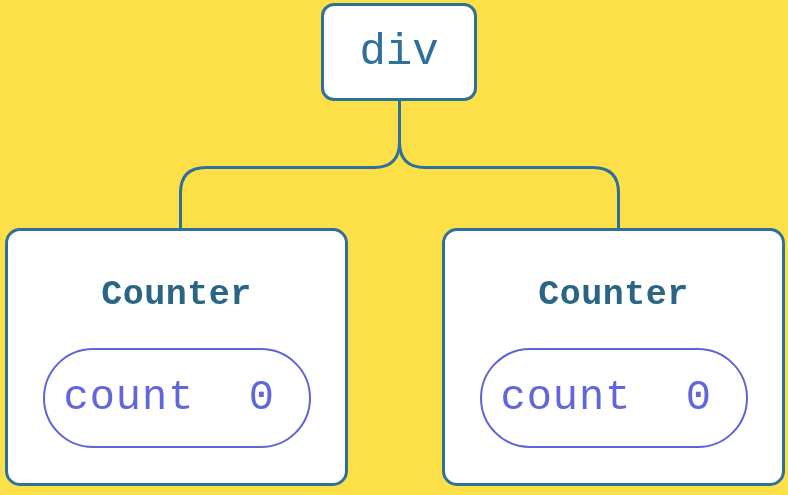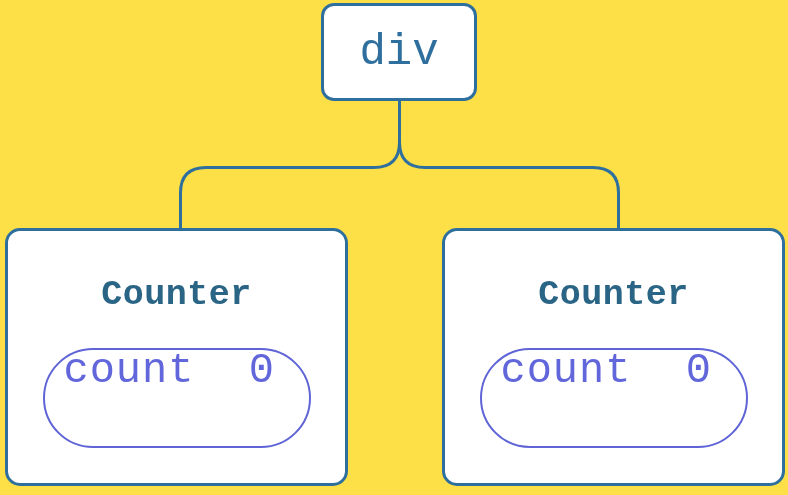--- a/index.html
+++ b/index.html
@@ -61,21 +61,21 @@
     color: #2b6586;
     letter-spacing: 0.5px;
   }
   .state-pill {
     margin-top: 31px;
     width: 268px; height: 100px;
     box-sizing: border-box;
     border: 2px solid #5f64d6;
     border-radius: 50px;
     display: flex;
-    align-items: flex-start;
+    align-items: center;
     overflow: hidden;
     background: #ffffff;
   }
   .pill-key-section {
     width: 64%;
     display: flex;
     align-items: center;
     justify-content: center;
   }
   .pill-divider {

